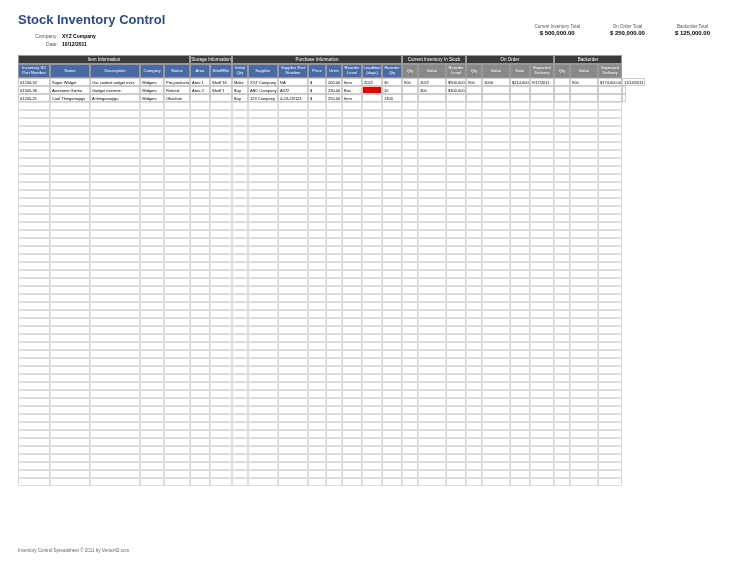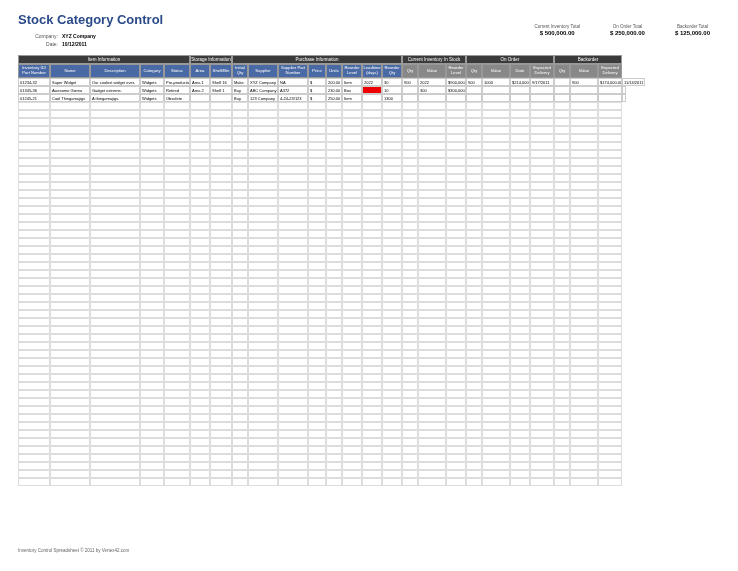--- a/index.html
+++ b/index.html
@@ -21,21 +21,21 @@
 .data-row { display:flex; }
 .data-cell { background:#fff; border:1px solid #ccc; font-size:4px; height:8px; display:flex; align-items:center; padding:0 1px; overflow:hidden; white-space:nowrap; }
 .data-cell.red { background:#e00; }
 .empty-row { display:flex; }
 .empty-cell { background:#fff; border:1px solid #ddd; height:8px; }
 .footer { position:absolute; bottom:18px; left:18px; font-size:4.5px; color:#666; }
 </style>
 </head>
 <body>
 
-<div class="title">Stock Category Control</div>
+<div class="title">Stock Inventory Control</div>
 
 <div class="meta-row">
   <div class="meta-label">Company:</div>
   <div class="meta-value">XYZ Company</div>
 </div>
 <div class="meta-row">
   <div class="meta-label">Date:</div>
   <div class="meta-value">10/12/2011</div>
 </div>
 

